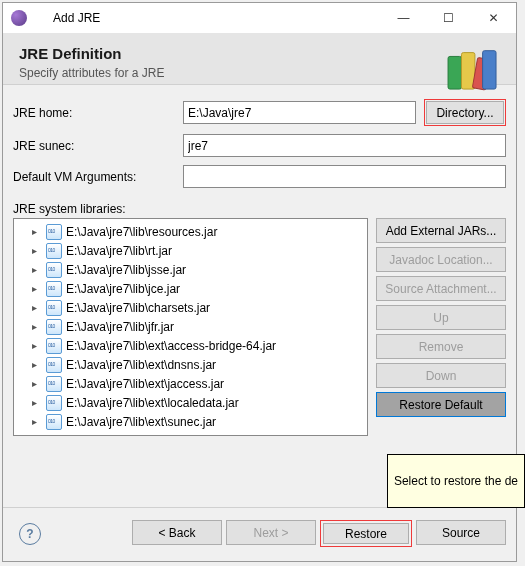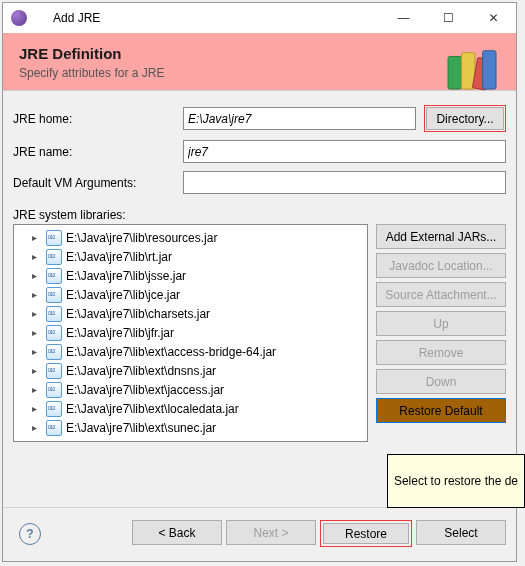--- a/index.html
+++ b/index.html
@@ -3,42 +3,42 @@
 <meta charset="utf-8">
 <style>
 * { box-sizing: border-box; font-family: "Segoe UI", Tahoma, sans-serif; font-size: 12px; }
 body { margin: 0; background: #f0f0f0; width: 525px; height: 566px; position: relative; }
 .window { background: #fff; border: 1px solid #9a9a9a; width: 515px; height: 560px; margin: 2px; display: flex; flex-direction: column; }
 .titlebar { height: 30px; display: flex; align-items: center; padding: 0 0 0 8px; background: #fff; gap: 20px; }
 .titlebar .eclipse-icon { width: 16px; height: 16px; background: radial-gradient(circle at 30% 30%, #a678d6, #5a3b87); border-radius: 50%; margin-right: 6px; }
 .titlebar .title { flex: 1; }
 .winbtns { display: flex; height: 100%; }
 .winbtn { width: 45px; display: flex; align-items: center; justify-content: center; color: #333; }
-.header { background: #fca5a5; padding: 12px 16px 10px 16px; border-bottom: 1px solid #d0d0d0; position: relative; }
+.header { background: #e5e5e5; padding: 12px 16px 4px 16px; border-bottom: 1px solid #d0d0d0; position: relative; }
 .header-title { font-size: 15px; font-weight: 600; color: #1a1a1a; margin-bottom: 4px; }
 .header-sub { color: #555; }
 .header-img { position: absolute; right: 14px; top: 10px; width: 58px; height: 48px; }
 .header-img svg { width: 100%; height: 100%; }
 .mainarea { background: #f0f0f0; padding: 14px 10px 6px 10px; flex: 1; display: flex; flex-direction: column; }
 .formrow { display: flex; align-items: center; margin-bottom: 8px; }
 .formrow label { width: 170px; color: #000; }
-.formrow input[type=text] { flex: 1; height: 23px; border: 1px solid #888; padding: 0 4px; background: #fff; font-style: italic; }
+.formrow input[type=text] { flex: 1; height: 23px; border: 1px solid #888; padding: 0 4px; background: #fff; }
 .dir-btn-wrap { border: 1px solid #ee3a3a; padding: 1px; margin-left: 8px; }
 .dir-btn { width: 78px; height: 23px; background: #e1e1e1; border: 1px solid #adadad; cursor: default; }
 .syslib-label { margin: 6px 0 2px 0; }
 .syslib-row { display: flex; }
 .tree { flex: 1; height: 218px; background: #fff; border: 1px solid #888; overflow-y: scroll; padding: 3px 0; }
 .tree-item { display: flex; align-items: center; height: 19px; padding-left: 18px; white-space: nowrap; }
 .tree-item .exp { width: 12px; color: #555; font-size: 10px; margin-right: 2px; }
 .tree-item .jar-icon { width: 16px; height: 16px; margin-right: 4px; display: inline-block; background: linear-gradient(#fff,#cde6fb); border: 1px solid #5a9bd5; border-radius: 2px; position: relative; }
 .tree-item .jar-icon::after { content: "010"; font-size: 5px; position: absolute; left: 1px; top: 3px; color: #2a5fa0; letter-spacing: -0.5px; }
 .sidebtns { width: 130px; margin-left: 8px; display: flex; flex-direction: column; gap: 4px; }
 .sidebtns button { height: 25px; background: #e1e1e1; border: 1px solid #adadad; color: #000; }
 .sidebtns button[disabled] { color: #9d9d9d; }
-.sidebtns .restore { border: 1px solid #0078d7; background: #a16207; }
+.sidebtns .restore { border: 1px solid #0078d7; background: #a3a3a3; }
 .tooltip { position: absolute; right: 0; top: 454px; background: #ffffe1; border: 1px solid #000; padding: 19px 6px; font-size: 12px; white-space: nowrap; }
 .footer { background: #f0f0f0; padding: 12px 10px 14px 10px; border-top: 1px solid #d0d0d0; display: flex; align-items: center; }
 .help { width: 22px; height: 22px; border: 1.5px solid #5a7ca0; border-radius: 50%; color: #5a7ca0; display: flex; align-items: center; justify-content: center; font-weight: bold; margin-left: 6px; }
 .footer-btns { margin-left: auto; display: flex; gap: 4px; }
 .footer-btns button { width: 90px; height: 25px; background: #e1e1e1; border: 1px solid #adadad; }
 .footer-btns button[disabled] { color: #9d9d9d; }
 .finish-wrap { border: 1px solid #ee3a3a; padding: 2px; display: inline-block; }
 .finish-wrap button { width: 86px; height: 21px; }
 ::-webkit-scrollbar { width: 17px; }
 ::-webkit-scrollbar-track { background: #f0f0f0; }
@@ -77,21 +77,21 @@
 
     <div class="formrow">
       <label>JRE home:</label>
       <input type="text" value="E:\Java\jre7" style="">
       <span class="dir-btn-wrap">
         <button class="dir-btn">Directory...</button>
       </span>
     </div>
 
     <div class="formrow">
-      <label>JRE name:</label>
+      <label>JRE sunec:</label>
       <input type="text" value="jre7" style="">
     </div>
 
     <div class="formrow">
       <label>Default VM Arguments:</label>
       <input type="text" value="" style="">
     </div>
 
     <div class="syslib-label">JRE system libraries:</div>
 
@@ -167,19 +167,19 @@
   </div>
 
   <div class="footer">
     <div class="help">?</div>
     <div class="footer-btns">
       <button>&lt; Back</button>
       <button disabled="">Next &gt;</button>
       <span class="finish-wrap">
         <button>Restore</button>
       </span>
-      <button>Select</button>
+      <button>Source</button>
     </div>
   </div>
 
 </div>
 
 <div class="tooltip">Select to restore the de</div>
 
 </body></html>

